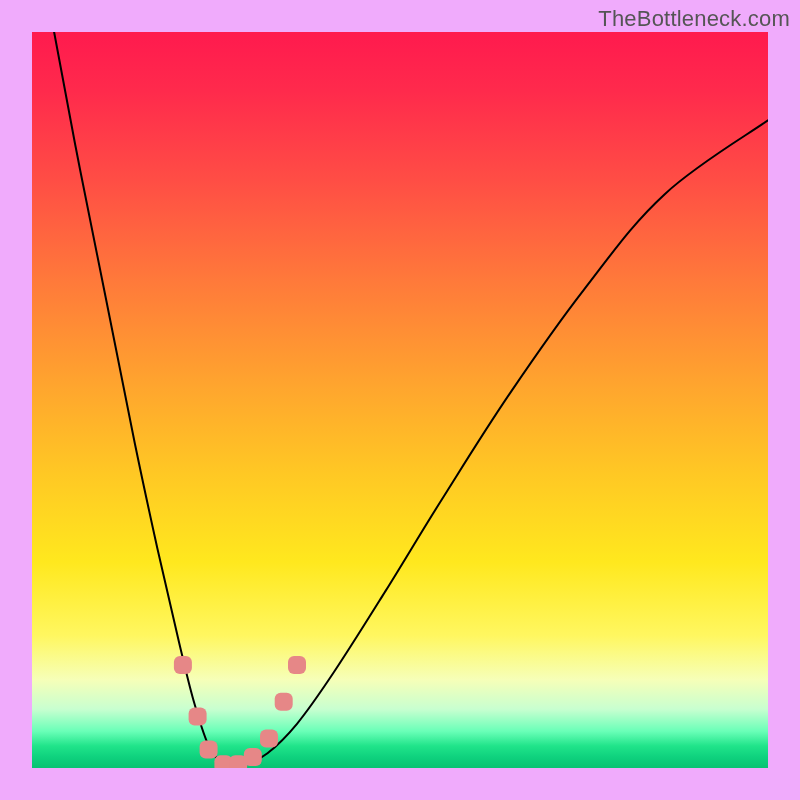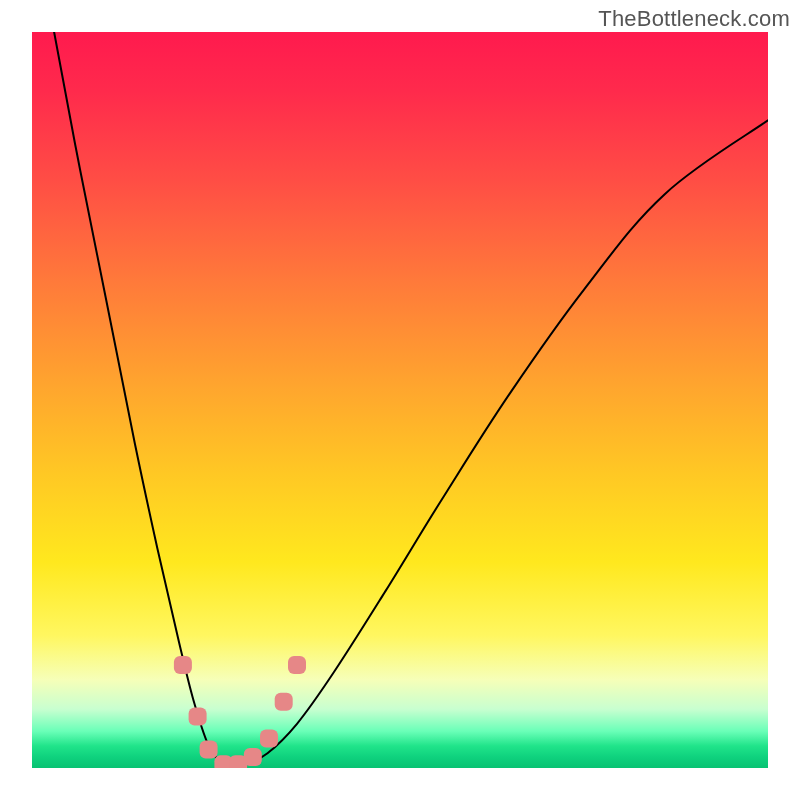--- a/index.html
+++ b/index.html
@@ -8,21 +8,21 @@
     width: 800px;
     height: 800px;
     background: #000;
     overflow: hidden;
     font-family: Arial, Helvetica, sans-serif;
   }
   .outer {
     position: relative;
     width: 800px;
     height: 800px;
-    background: #ffffff;
+    background: #f0abfc;
   }
   .plot {
     position: absolute;
     left: 32px;
     top: 32px;
     width: 736px;
     height: 736px;
     
     background: linear-gradient(to bottom,
       #ff1a4e 0%,

